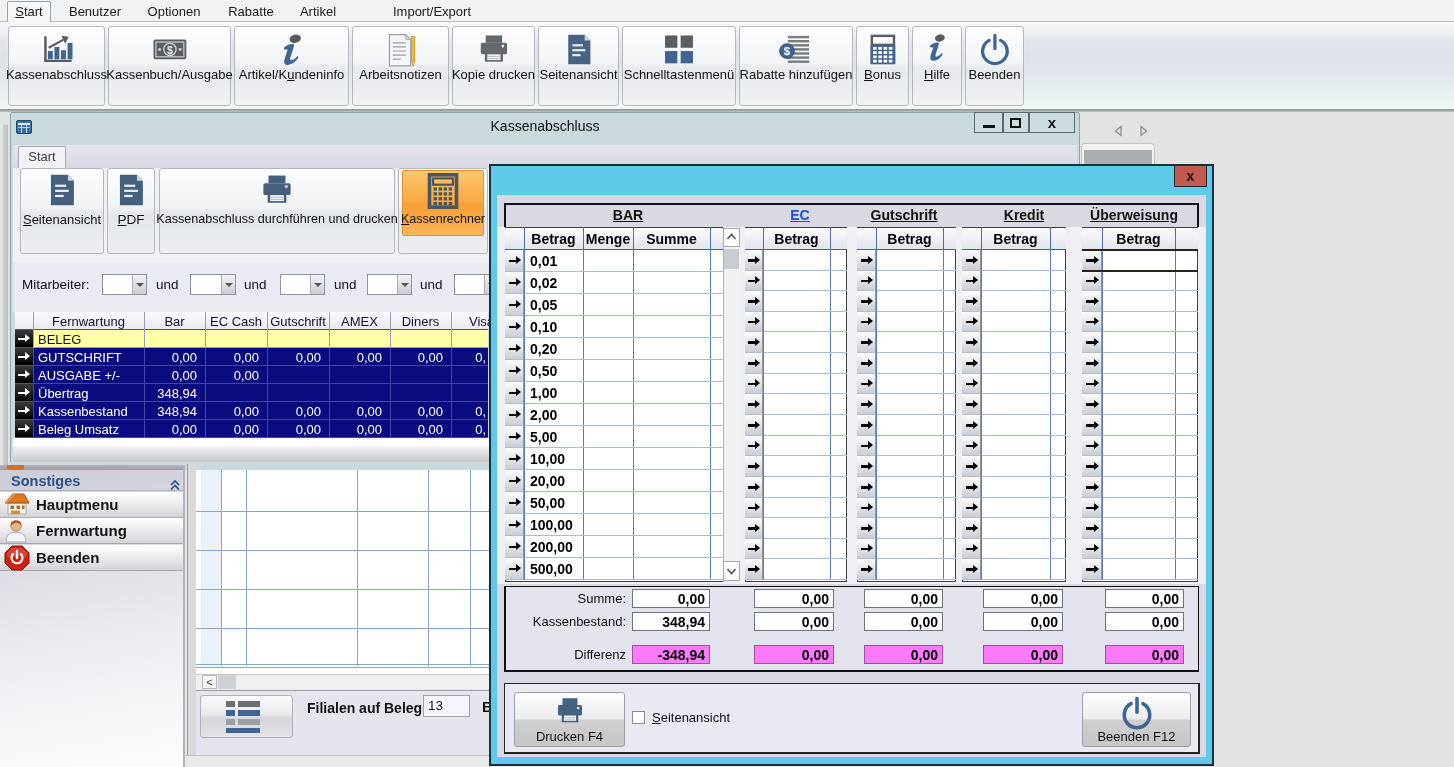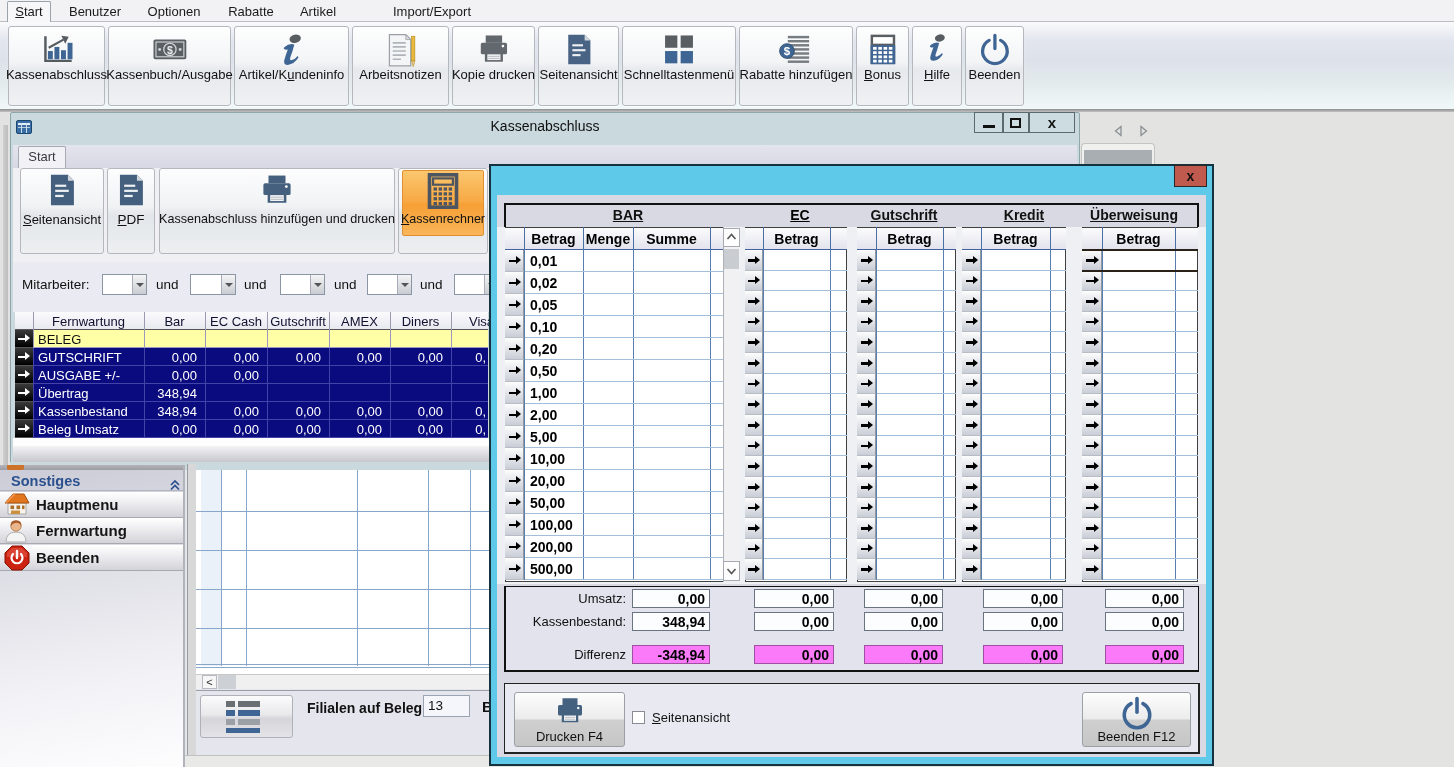--- a/index.html
+++ b/index.html
@@ -234,21 +234,21 @@
 <rect x="4" y="12" width="32" height="14" rx="2" fill="#44607e"></rect>
 <circle cx="31" cy="16" r="1.6" fill="#fff"></circle>
 <rect x="9" y="23" width="22" height="12" fill="#44607e"></rect>
 <rect x="12" y="26" width="16" height="7" fill="#f2f3f5"></rect>
 <g stroke="#b9bdc1" stroke-width="1.2">
             <path d="M13 28.5 h14"></path>
             <path d="M13 31 h14"></path>
           </g>
 </svg></div>
     </div>
-    <div class="a nw" style="left:50%;transform:translateX(-50%);top:43px;font-size:12.6px;color:#111;">Kassenabschluss hinzufügen und drucken</div>
+    <div class="a nw" style="left:50%;transform:translateX(-50%);top:43px;font-size:12.6px;color:#111;">Kassenabschluss durchführen und drucken</div>
   </div>
 <div class="a" style="left:398px;top:168px;width:90px;height:86px;background:linear-gradient(#fdfdfe,#f0f2f4 45%,#e2e6ea 55%,#edeff1);border:1px solid #b4b8be;border-radius:3px;">
     <div class="a" style="left:3px;top:1px;width:82px;height:66px;background:linear-gradient(#fbc76f,#f8a843 48%,#f69f35 52%,#f9b559);border:1px solid #e09030;border-radius:2px;"></div>
     <div class="a" style="left:0;top:4px;width:88px;height:36px;">
       <div style="width:36px;margin:0 auto;"><svg width="36" height="36" viewBox="0 0 40 40">
 <rect x="5" y="2" width="30" height="36" fill="none" stroke="#4d5560" stroke-width="4"></rect>
 <rect x="9" y="6" width="22" height="7" fill="none" stroke="#4d5560" stroke-width="2.4"></rect>
 <g fill="#4d5560">
             <rect x="9.5" y="16.0" width="3.8" height="3.6"></rect>
             <rect x="15.1" y="16.0" width="3.8" height="3.6"></rect>
@@ -489,21 +489,21 @@
   </div>
 <div class="a nw" style="left:307px;top:700px;font-size:14px;font-weight:bold;color:#111;">Filialen auf Beleg:</div>
 <div class="a" style="left:423px;top:695px;width:47px;height:22px;background:#f4f6fb;border:1px solid #9aa4b0;font-size:13.5px;color:#111;padding:2px 17px 0 4px;">13</div>
 <div class="a" style="left:482px;top:698px;font-size:15px;font-weight:bold;color:#111;">B</div>
 <div class="a" style="left:185px;top:755px;width:304px;height:12px;background:#e9e9e7;border-top:1px solid #c0c0c0;"></div>
 <div class="a" style="left:489px;top:164px;width:725px;height:602px;background:#5ec9e9;border:2px solid #16323e;"></div>
 <div class="a" style="left:497px;top:195px;width:709px;height:562px;background:#d9d9e3;"></div>
 <div class="a tc" style="left:1174px;top:165px;width:33px;height:22px;background:#c05a4e;border:1px solid #282828;font-size:14px;font-weight:bold;color:#111;line-height:20px;">x</div>
 <div class="a" style="left:504px;top:203px;width:695px;height:24px;background:#d9d9e3;border:2px solid #111;border-bottom:none;"></div>
 <div class="a tc" style="left:558px;top:207px;width:140px;font-size:14px;font-weight:bold;color:#111;"><u>BAR</u></div>
-<div class="a tc" style="left:730px;top:207px;width:140px;font-size:14px;font-weight:bold;color:#000000;"><u>EC</u></div>
+<div class="a tc" style="left:730px;top:207px;width:140px;font-size:14px;font-weight:bold;color:#1d4ed8;"><u>EC</u></div>
 <div class="a tc" style="left:834px;top:207px;width:140px;font-size:14px;font-weight:bold;color:#111;"><u>Gutschrift</u></div>
 <div class="a tc" style="left:954px;top:207px;width:140px;font-size:14px;font-weight:bold;color:#111;"><u>Kredit</u></div>
 <div class="a tc" style="left:1064px;top:207px;width:140px;font-size:14px;font-weight:bold;color:#111;"><u>Überweisung</u></div>
 <div class="a" style="left:497px;top:227px;width:709px;height:357px;background:#eef0f4;"></div>
 <div class="a" style="left:505px;top:227px;width:235px;height:355px;background:#fff;border:1px solid #404040;"></div>
 <div class="a" style="left:505px;top:227px;width:235px;height:23px;background:linear-gradient(#fcfcfe,#e2e3ec);border-top:1px solid #404040;border-bottom:1px solid #44629e;"></div>
 <div class="a" style="left:524px;top:227px;width:1px;height:23px;background:#4a6fa5;"></div>
 <div class="a" style="left:583px;top:227px;width:1px;height:23px;background:#4a6fa5;"></div>
 <div class="a" style="left:633px;top:227px;width:1px;height:23px;background:#4a6fa5;"></div>
 <div class="a" style="left:710px;top:227px;width:1px;height:23px;background:#4a6fa5;"></div>
@@ -879,21 +879,21 @@
 <div class="a" style="left:1093.5px;top:544.4px;width:0;height:0;border-top:4.6px solid transparent;border-bottom:4.6px solid transparent;border-left:5px solid #000;"></div>
 <div class="a" style="left:1103px;top:558px;width:95px;height:1px;background:#a4bfd9;"></div>
 <div class="a" style="left:1082px;top:559px;width:20px;height:21px;background:linear-gradient(#fdfdfd,#c9cdd6);border-right:1px solid #9098a0;border-bottom:1px solid #b8bcc4;"></div>
 <div class="a" style="left:1085.5px;top:568.2px;width:8px;height:2.6px;background:#000;"></div>
 <div class="a" style="left:1093.5px;top:564.9px;width:0;height:0;border-top:4.6px solid transparent;border-bottom:4.6px solid transparent;border-left:5px solid #000;"></div>
 <div class="a" style="left:1103px;top:579px;width:95px;height:1px;background:#a4bfd9;"></div>
 <div class="a" style="left:1082px;top:249px;width:116px;height:2px;background:#2a2118;"></div>
 <div class="a" style="left:1082px;top:270px;width:116px;height:2px;background:#2a2118;"></div>
 <div class="a tc" style="left:1102px;top:231px;width:73px;font-size:14px;font-weight:bold;color:#000;">Betrag</div>
 <div class="a" style="left:504px;top:586px;width:695px;height:86px;background:#e3e3ed;border:1px solid #111;border-width:1px 1px 2px 2px;"></div>
-<div class="a" style="left:400px;top:591px;width:226px;font-size:13px;color:#111;text-align:right;">Umsatz:</div>
+<div class="a" style="left:400px;top:591px;width:226px;font-size:13px;color:#111;text-align:right;">Summe:</div>
 <div class="a" style="left:632px;top:589px;width:78px;height:19px;background:#fcfdff;border:1px solid #6a7480;font-size:14px;font-weight:bold;color:#000;text-align:right;padding:1px 4px 0 0;">0,00</div>
 <div class="a" style="left:754px;top:589px;width:80px;height:19px;background:#fcfdff;border:1px solid #6a7480;font-size:14px;font-weight:bold;color:#000;text-align:right;padding:1px 4px 0 0;">0,00</div>
 <div class="a" style="left:864px;top:589px;width:79px;height:19px;background:#fcfdff;border:1px solid #6a7480;font-size:14px;font-weight:bold;color:#000;text-align:right;padding:1px 4px 0 0;">0,00</div>
 <div class="a" style="left:983px;top:589px;width:80px;height:19px;background:#fcfdff;border:1px solid #6a7480;font-size:14px;font-weight:bold;color:#000;text-align:right;padding:1px 4px 0 0;">0,00</div>
 <div class="a" style="left:1105px;top:589px;width:79px;height:19px;background:#fcfdff;border:1px solid #6a7480;font-size:14px;font-weight:bold;color:#000;text-align:right;padding:1px 4px 0 0;">0,00</div>
 <div class="a" style="left:400px;top:614px;width:226px;font-size:13px;color:#111;text-align:right;">Kassenbestand:</div>
 <div class="a" style="left:632px;top:612px;width:78px;height:19px;background:#fcfdff;border:1px solid #6a7480;font-size:14px;font-weight:bold;color:#000;text-align:right;padding:1px 4px 0 0;">348,94</div>
 <div class="a" style="left:754px;top:612px;width:80px;height:19px;background:#fcfdff;border:1px solid #6a7480;font-size:14px;font-weight:bold;color:#000;text-align:right;padding:1px 4px 0 0;">0,00</div>
 <div class="a" style="left:864px;top:612px;width:79px;height:19px;background:#fcfdff;border:1px solid #6a7480;font-size:14px;font-weight:bold;color:#000;text-align:right;padding:1px 4px 0 0;">0,00</div>
 <div class="a" style="left:983px;top:612px;width:80px;height:19px;background:#fcfdff;border:1px solid #6a7480;font-size:14px;font-weight:bold;color:#000;text-align:right;padding:1px 4px 0 0;">0,00</div>

